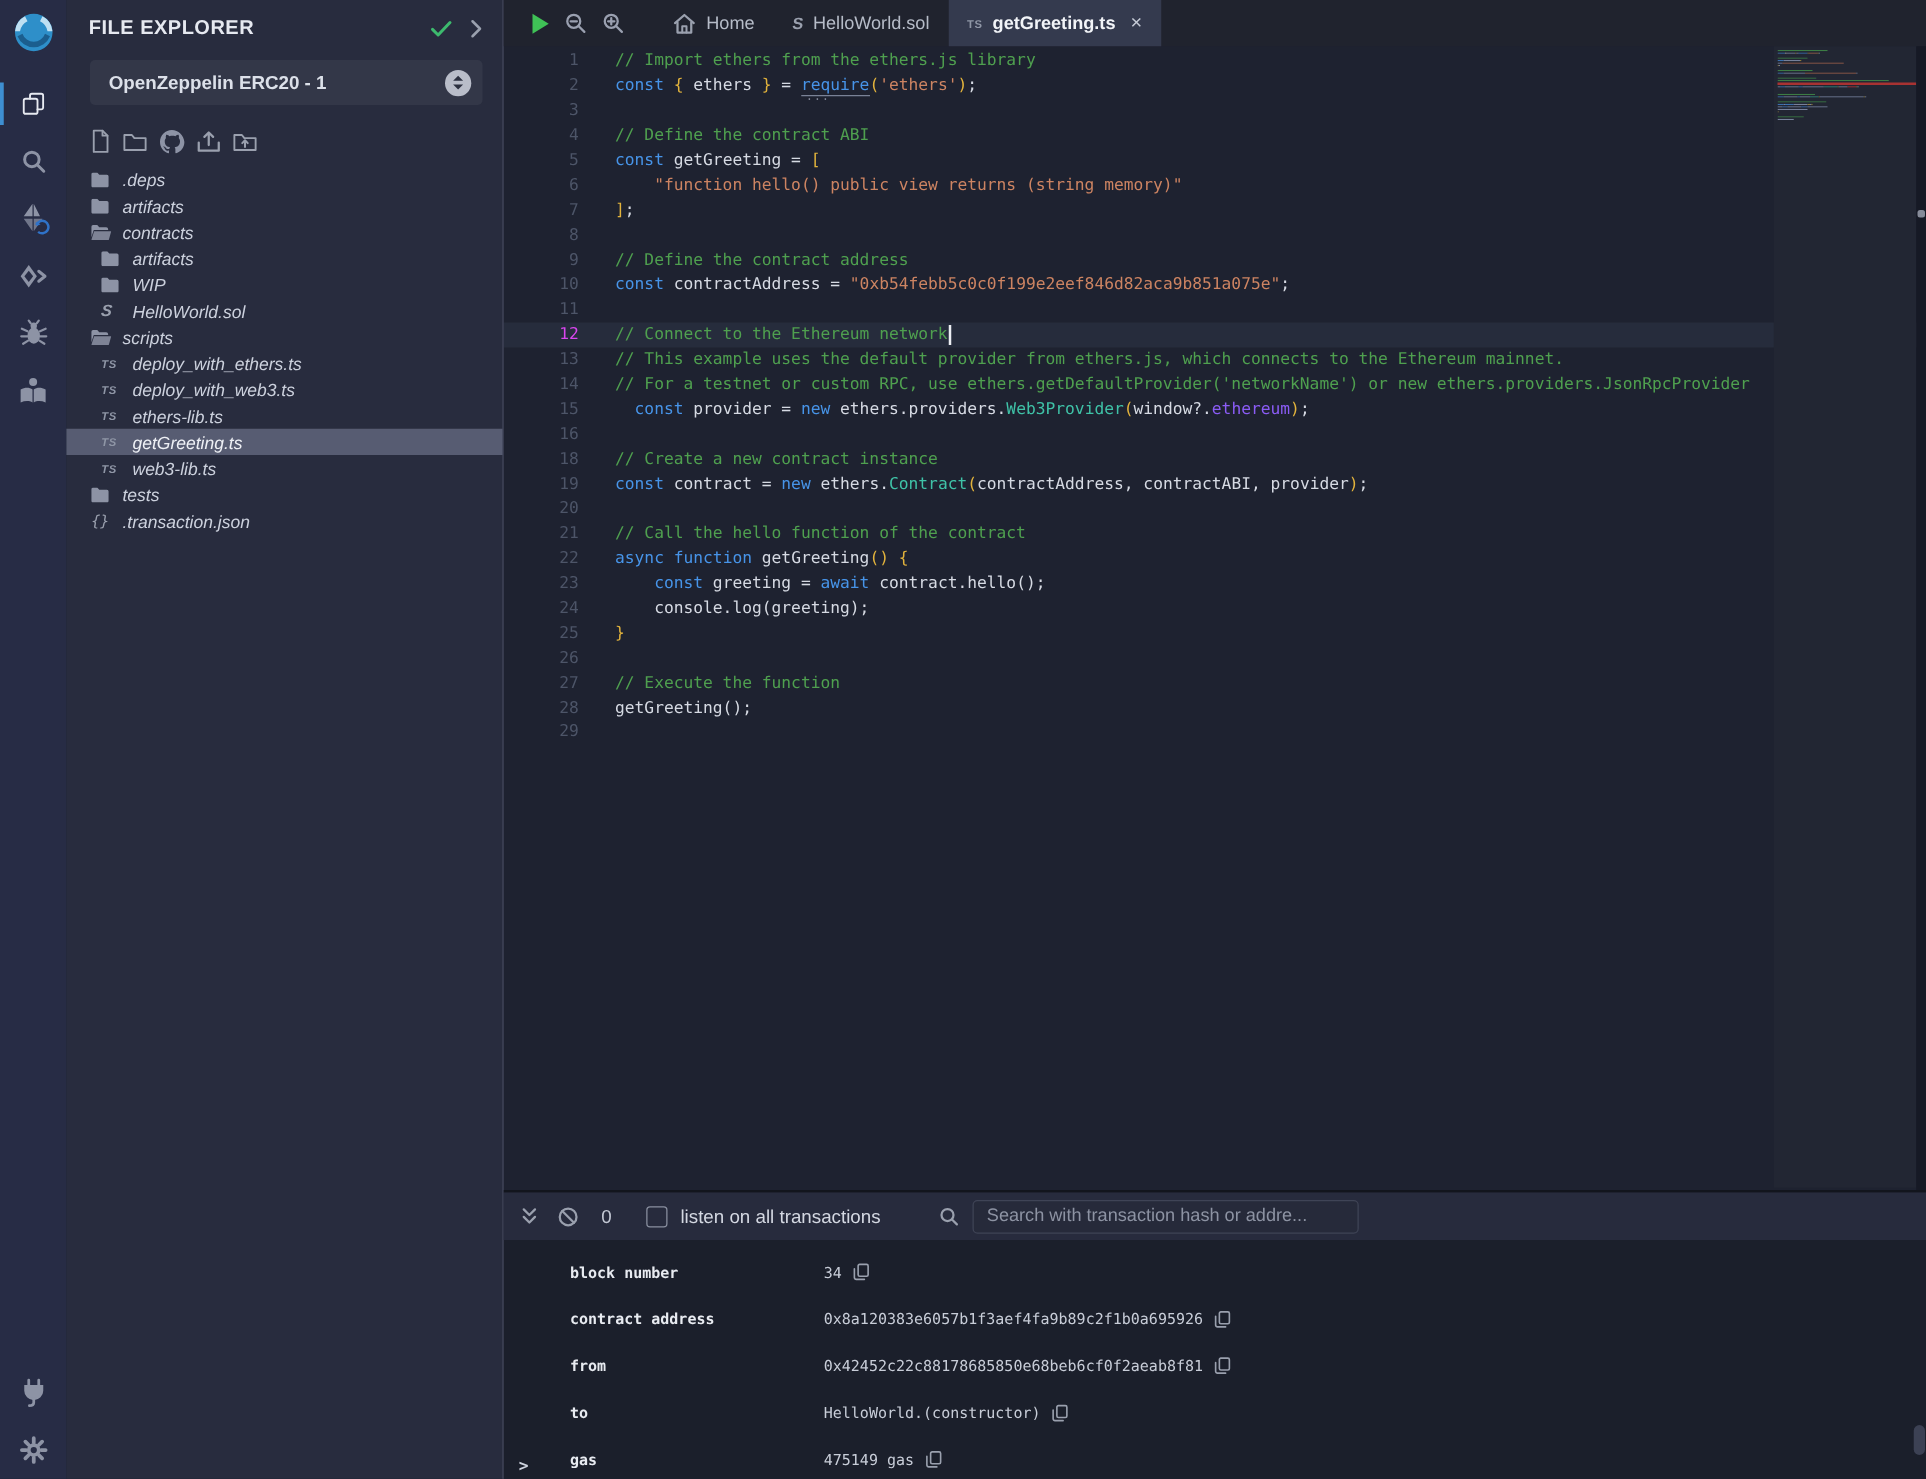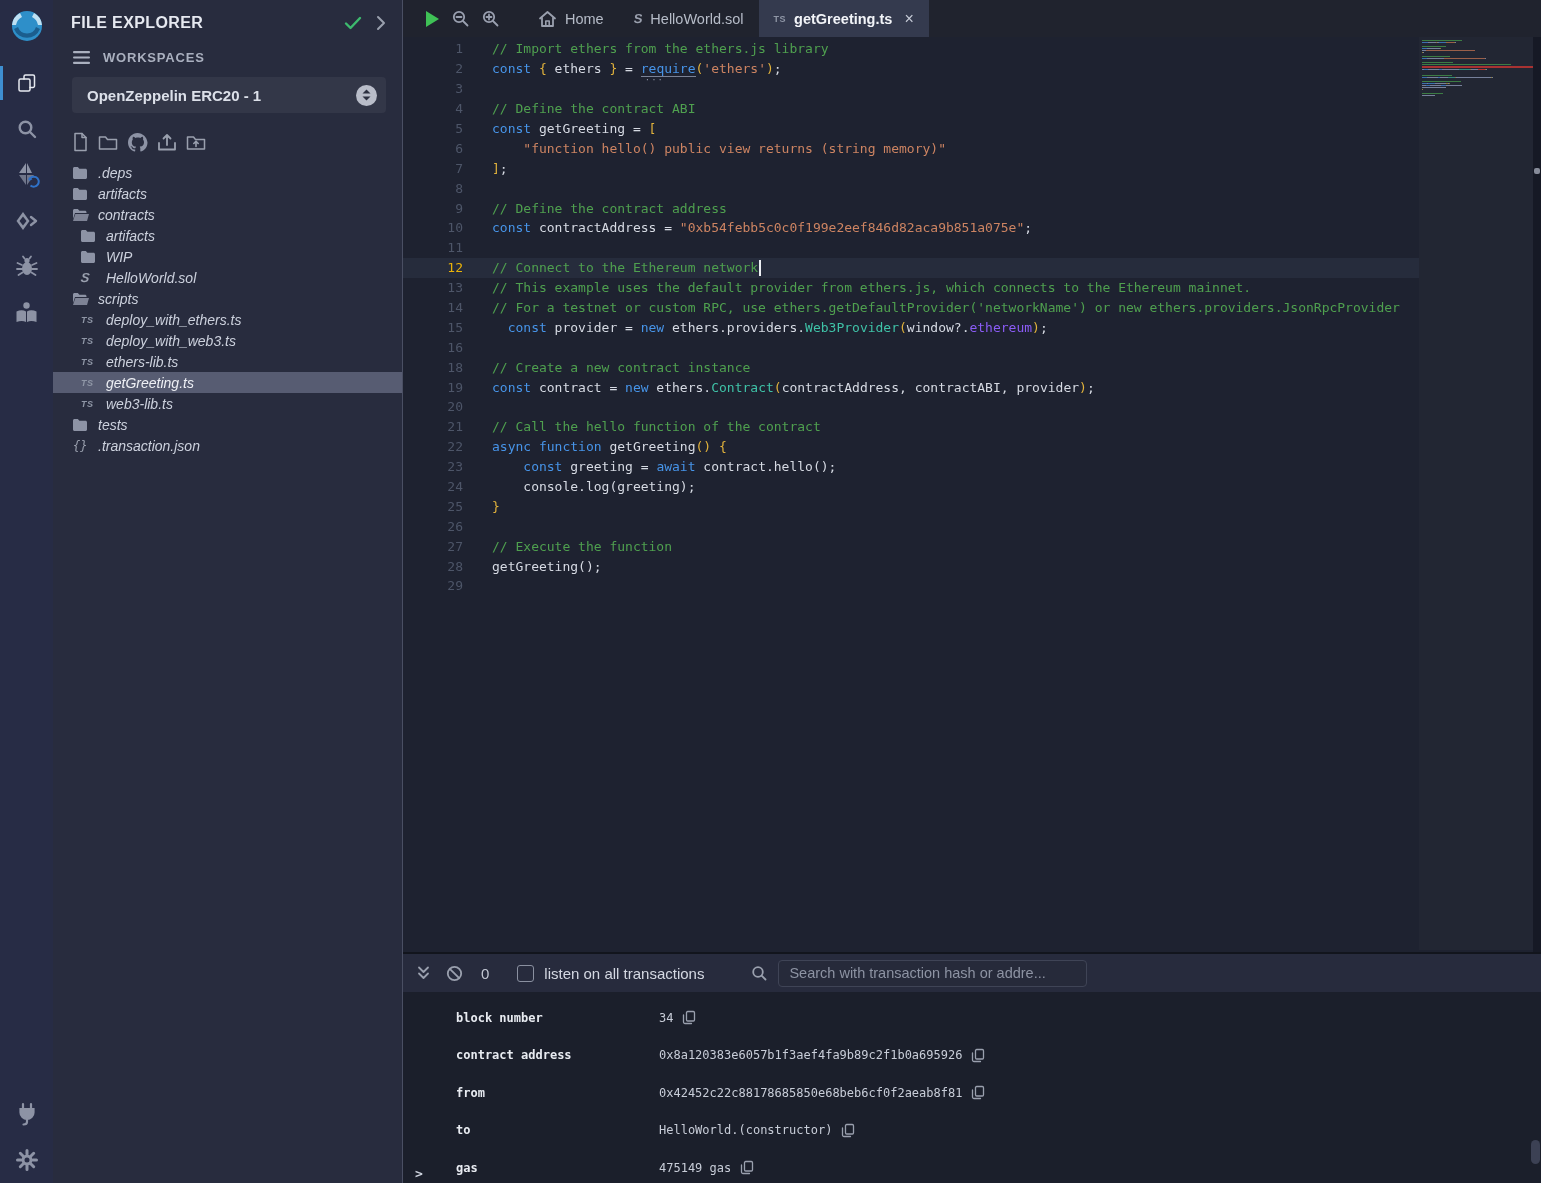--- a/index.html
+++ b/index.html
@@ -62,21 +62,21 @@
   .tab.active { background:#343a4e; color:#f2f4f8; font-weight:700; }
   .tab .close { margin-left:4px; font-size:16px; color:#c5cad6; font-weight:400; }
   .tab .t-icon { display:flex; color:#9aa0ae; }
 
   .code-wrap { position:absolute; left:0; top:37px; right:0; bottom:0; }
   .code-line-layer { position:absolute; left:0; top:2px; right:0; }
   .ed-row { position:relative; height:19.9px; display:flex; align-items:center;
     font-family:"DejaVu Sans Mono", monospace; font-size:13px; white-space:pre; }
   .ed-row.current { background:rgba(120,135,170,.10); }
   .gutter-num { width:60px; flex:0 0 60px; text-align:right; color:#4d5568; font-size:13px; }
-  .ed-row.current .gutter-num { color:#eab308; }
+  .ed-row.current .gutter-num { color:#d946ef; }
   .ed-code { margin-left:29px; display:flex; align-items:center; }
   .tk-k { color:#4794e8; } .tk-c { color:#4fa04f; } .tk-s { color:#cd8462; }
   .tk-p { color:#e2b33c; } .tk-t { color:#3fc2a7; } .tk-d { color:#d6dae3; }
   .tk-u { color:#4794e8; border-bottom:1px solid #7a8296; position:relative; }
   .tk-u::after { content:"···"; position:absolute; left:4px; bottom:-9px; color:#8a90a0;
     font-size:9px; letter-spacing:1px; }
   .tk-e { color:#8b5cf6; text-decoration-style:wavy;
     text-decoration-color:#d84a4a; text-decoration-thickness:1px; text-underline-offset:3px; }
   .cursor-caret { display:inline-block; width:1.5px; height:16px; background:#eceef3;
     margin-left:1px; vertical-align:middle; }
@@ -219,30 +219,20 @@
     <span class="hdr-icon">
         <svg width="18" height="14" viewBox="0 0 18 14" fill="none" stroke="#3dba6e" stroke-width="2.4" stroke-linecap="round" stroke-linejoin="round">
           <path d="M2 7.5 L6.5 12 L16 2"></path>
         </svg>
       </span>
     <span class="hdr-icon">
         <svg width="10" height="16" viewBox="0 0 10 16" fill="none" stroke="currentColor" stroke-width="1.5" stroke-linecap="round" stroke-linejoin="round">
           <path d="M2 2 L8 8 L2 14" stroke-width="2"></path>
         </svg>
       </span>
-  </div>
-  <div class="workspaces-row">
-    <span class="hdr-icon" style="margin-left:0">
-        <svg width="17" height="13" viewBox="0 0 17 13" fill="#aab0bf">
-          <rect y="0" width="17" height="2.2" rx="1"></rect>
-          <rect y="5.4" width="17" height="2.2" rx="1"></rect>
-          <rect y="10.8" width="17" height="2.2" rx="1"></rect>
-        </svg>
-      </span>
-    <span class="ws-label">WORKSPACES</span>
   </div>
   <div class="ws-dropdown">
     <span class="ws-name">OpenZeppelin ERC20 - 1</span>
     <span class="ws-badge">
         <svg width="11" height="12" viewBox="0 0 11 12" fill="#2c3040">
           <path d="M5.5 0.5 L9.5 4.5 H1.5 Z"></path>
           <path d="M5.5 11.5 L1.5 7.5 H9.5 Z"></path>
         </svg>
       </span>
   </div>

